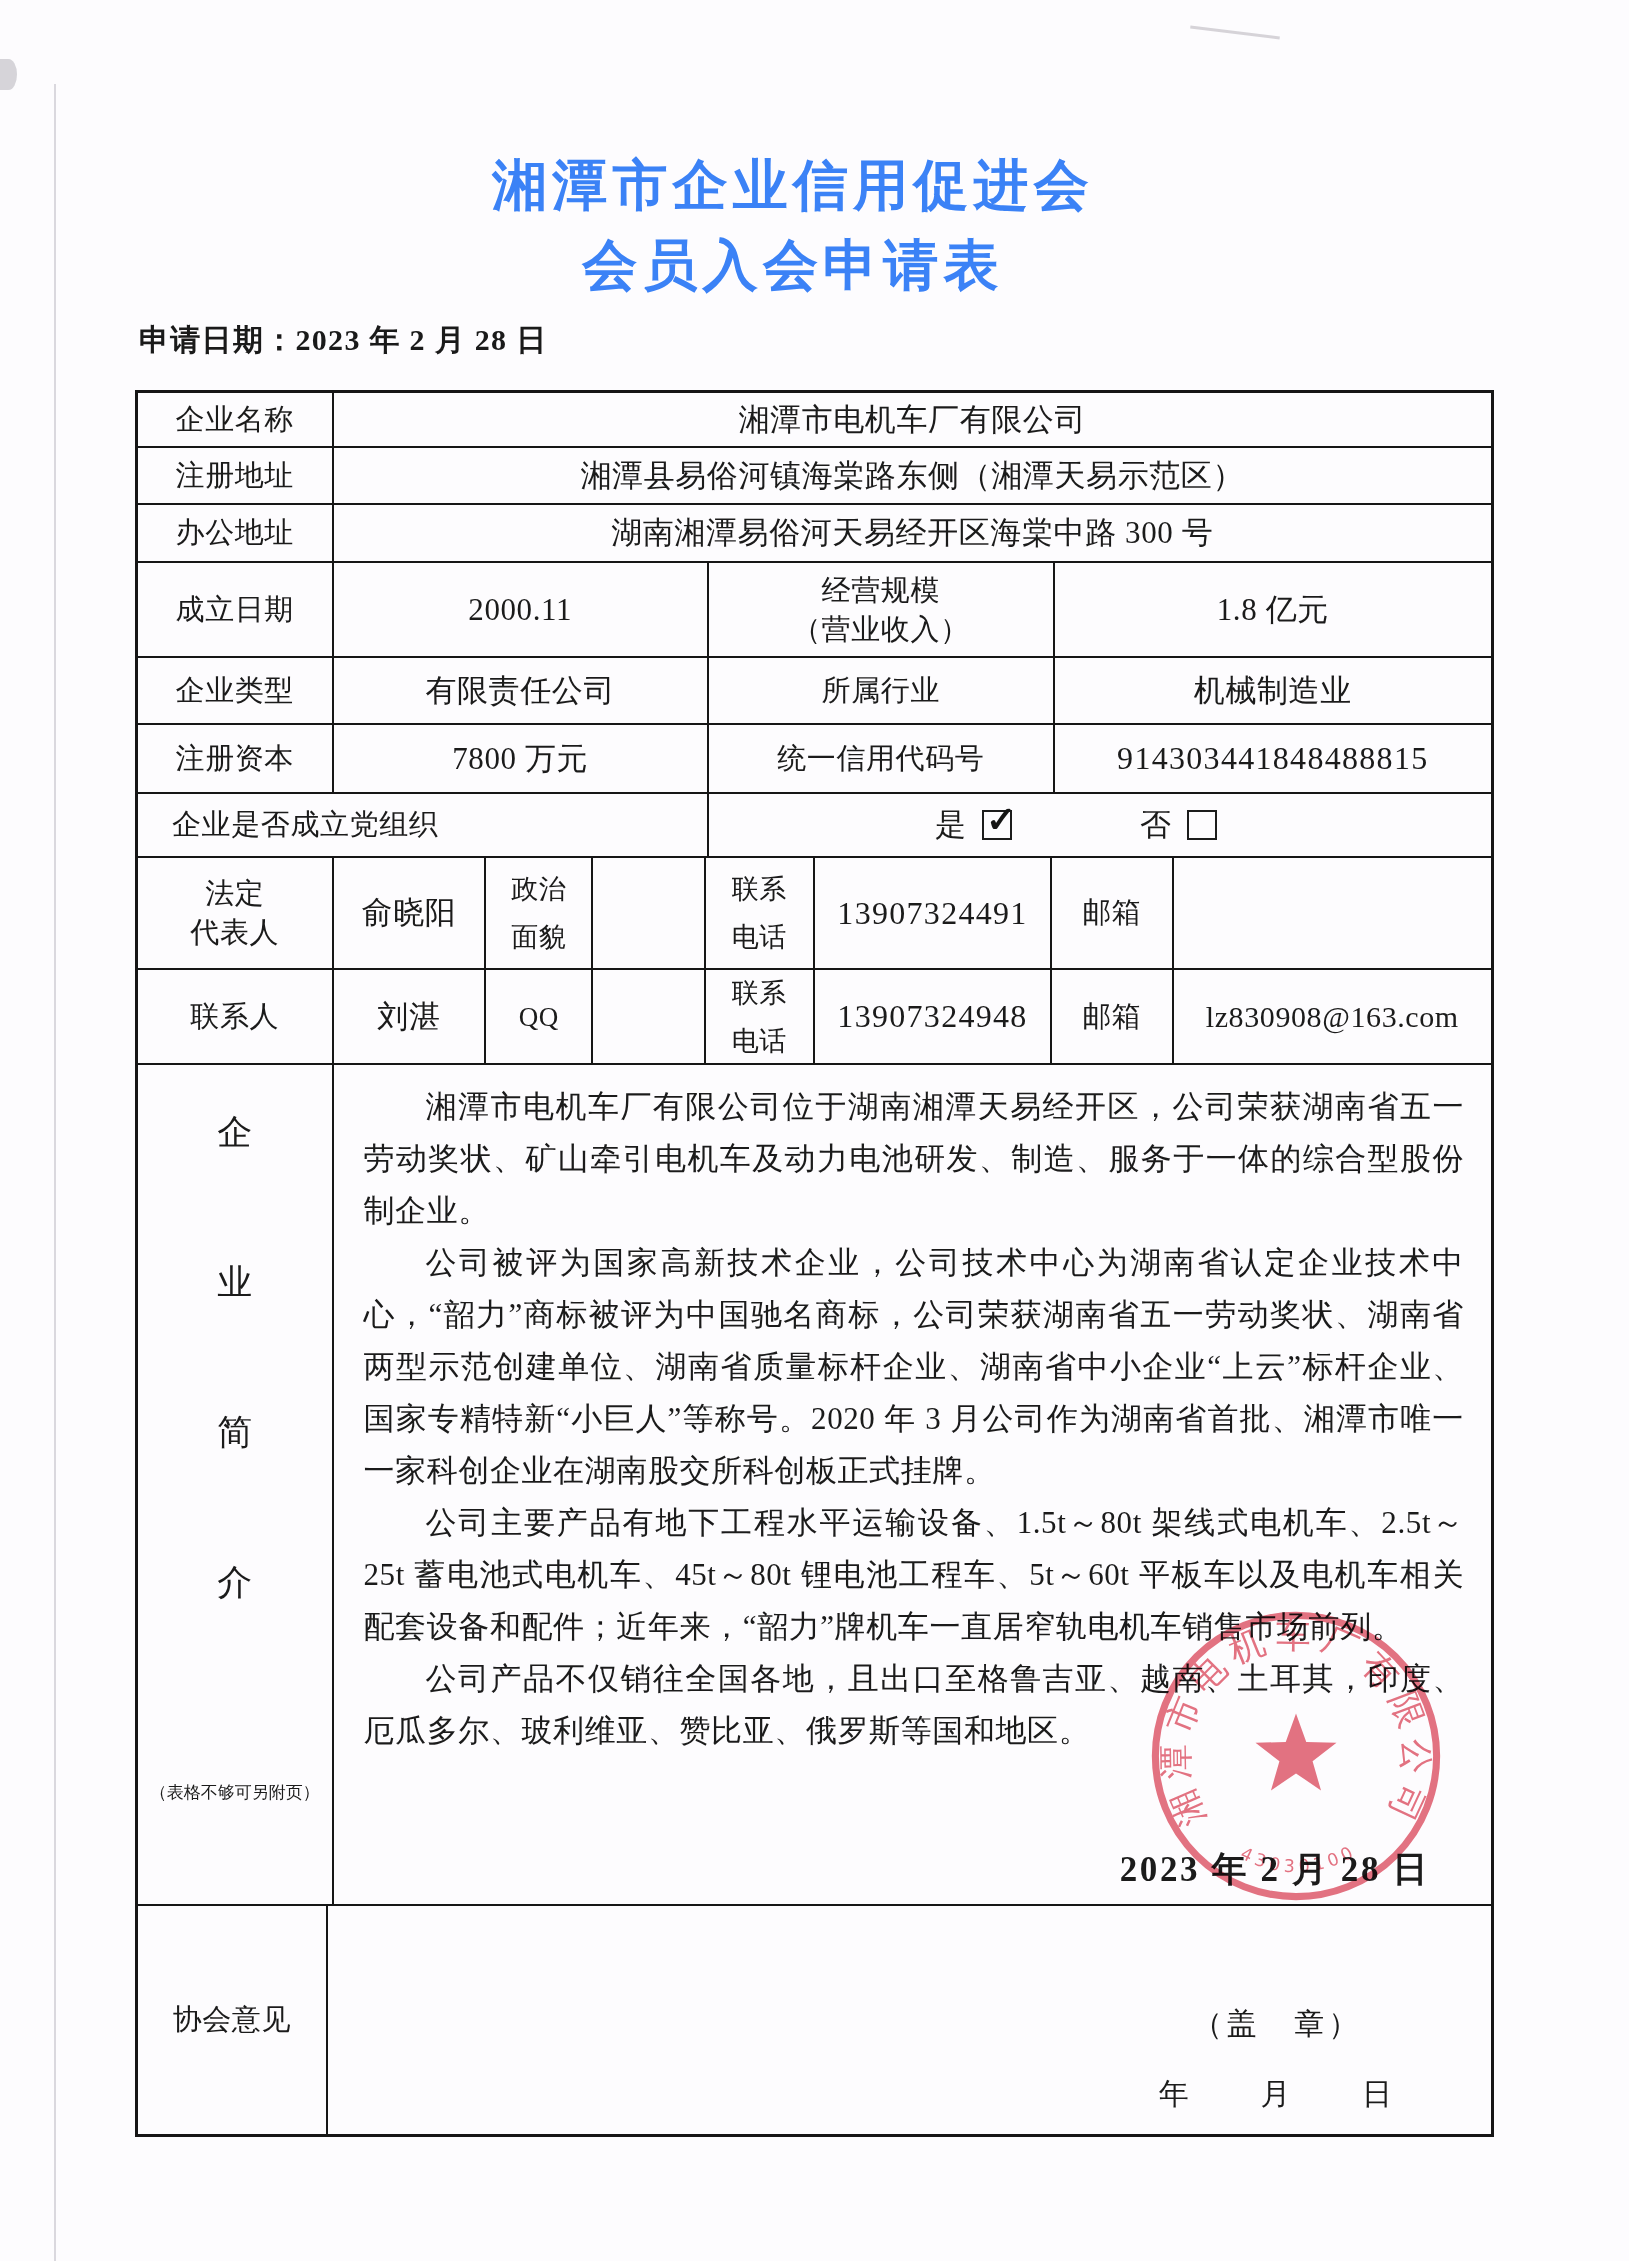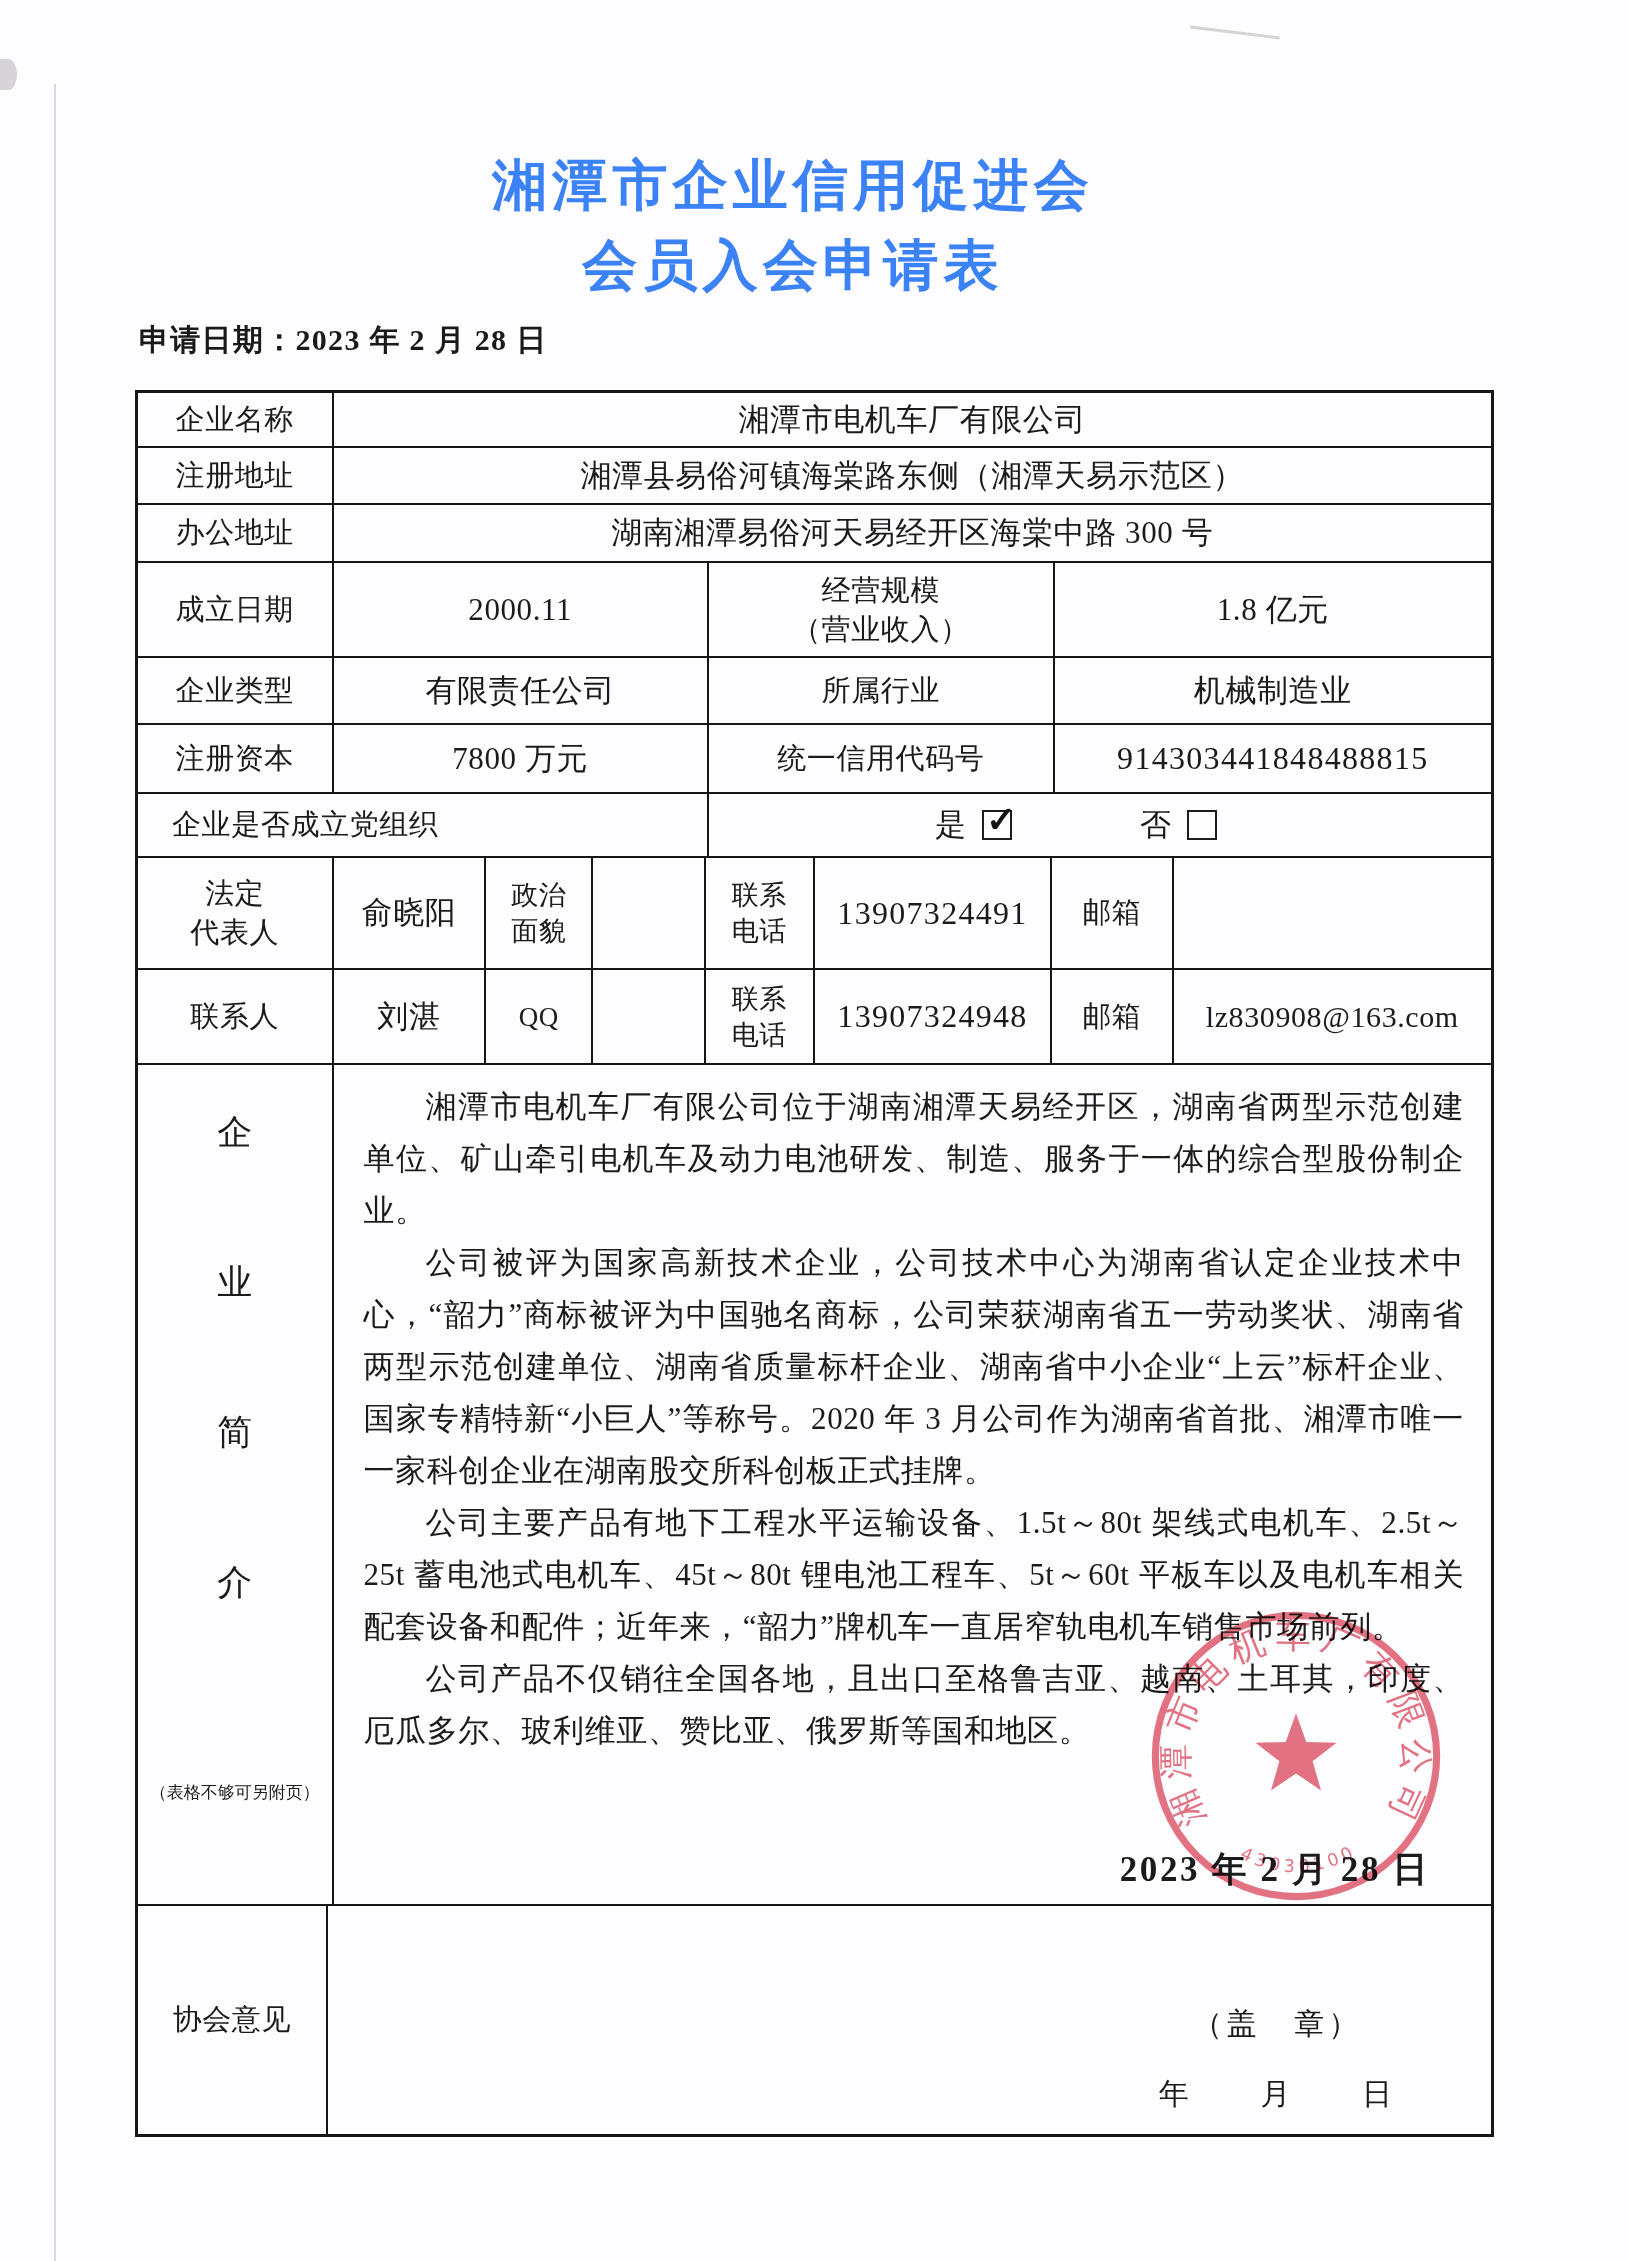--- a/index.html
+++ b/index.html
@@ -17,21 +17,21 @@
     font-weight:bold;font-size:55px;line-height:80px;letter-spacing:5.2px;color:#3b82f6;}
   .apply-date{position:absolute;left:139px;top:320px;font-size:30px;letter-spacing:1.3px;font-weight:bold;color:#1a1a1a;}
 
   .form-table{position:absolute;left:135px;top:390px;width:1353px;border:3.2px solid #161616;background:transparent;}
   .tr{display:flex;box-sizing:border-box;border-bottom:2.6px solid #161616;}
   .tr:last-child{border-bottom:none;}
   .td{box-sizing:border-box;border-right:2.6px solid #161616;display:flex;align-items:center;justify-content:center;
       text-align:center;font-size:29px;letter-spacing:0.6px;overflow:hidden;}
   .td:last-child{border-right:none;}
   .td.wrap{white-space:pre-line;line-height:39px;}
-  .td.small{font-size:27px;line-height:36px;}
+  .td.small{font-size:27px;line-height:48px;}
   .val{font-size:31px;}
   .digits{font-size:32px;letter-spacing:1.3px;}
 
   .h-r1{height:55px;} .h-r2{height:57px;} .h-r3{height:58px;}
   .h-r4{height:95px;} .h-r5{height:67px;} .h-r6{height:69px;}
   .h-r7{height:64px;} .h-r8{height:112px;} .h-r9{height:95px;}
   .h-r10{height:841px;} .h-r11{height:228px;gap:40px;}
 
   .party-label{justify-content:flex-start;padding-left:34px;}
   .party-value{justify-content:flex-start;padding-left:226px;gap:15.5px;font-size:31px;}
@@ -148,21 +148,21 @@
     <div class="tr h-r10">
       <div class="td intro-label" style="width:14.45%;">
         <span class="ch">企</span>
         <span class="ch">业</span>
         <span class="ch">简</span>
         <span class="ch">介</span>
         <span class="intro-note">（表格不够可另附页）</span>
       </div>
       <div class="td intro-cell" style="width:85.55%;">
         <div>
-            <p>湘潭市电机车厂有限公司位于湖南湘潭天易经开区，湖南省两型示范创建单位、矿山牵引电机车及动力电池研发、制造、服务于一体的综合型股份制企业。</p>
+            <p>湘潭市电机车厂有限公司位于湖南湘潭天易经开区，公司荣获湖南省五一劳动奖状、矿山牵引电机车及动力电池研发、制造、服务于一体的综合型股份制企业。</p>
             <p>公司被评为国家高新技术企业，公司技术中心为湖南省认定企业技术中心，“韶力”商标被评为中国驰名商标，公司荣获湖南省五一劳动奖状、湖南省两型示范创建单位、湖南省质量标杆企业、湖南省中小企业“上云”标杆企业、国家专精特新“小巨人”等称号。2020 年 3 月公司作为湖南省首批、湘潭市唯一一家科创企业在湖南股交所科创板正式挂牌。</p>
             <p>公司主要产品有地下工程水平运输设备、1.5t～80t 架线式电机车、2.5t～25t 蓄电池式电机车、45t～80t 锂电池工程车、5t～60t 平板车以及电机车相关配套设备和配件；近年来，“韶力”牌机车一直居窄轨电机车销售市场前列。</p>
             <p>公司产品不仅销往全国各地，且出口至格鲁吉亚、越南、土耳其，印度、厄瓜多尔、玻利维亚、赞比亚、俄罗斯等国和地区。</p>
           </div>
         <div class="intro-sign-date">2023 年 2 月 28 日</div>
       </div>
     </div>
 
     <div class="tr h-r11">
       <div class="td" style="width:14.45%;">协会意见</div>

